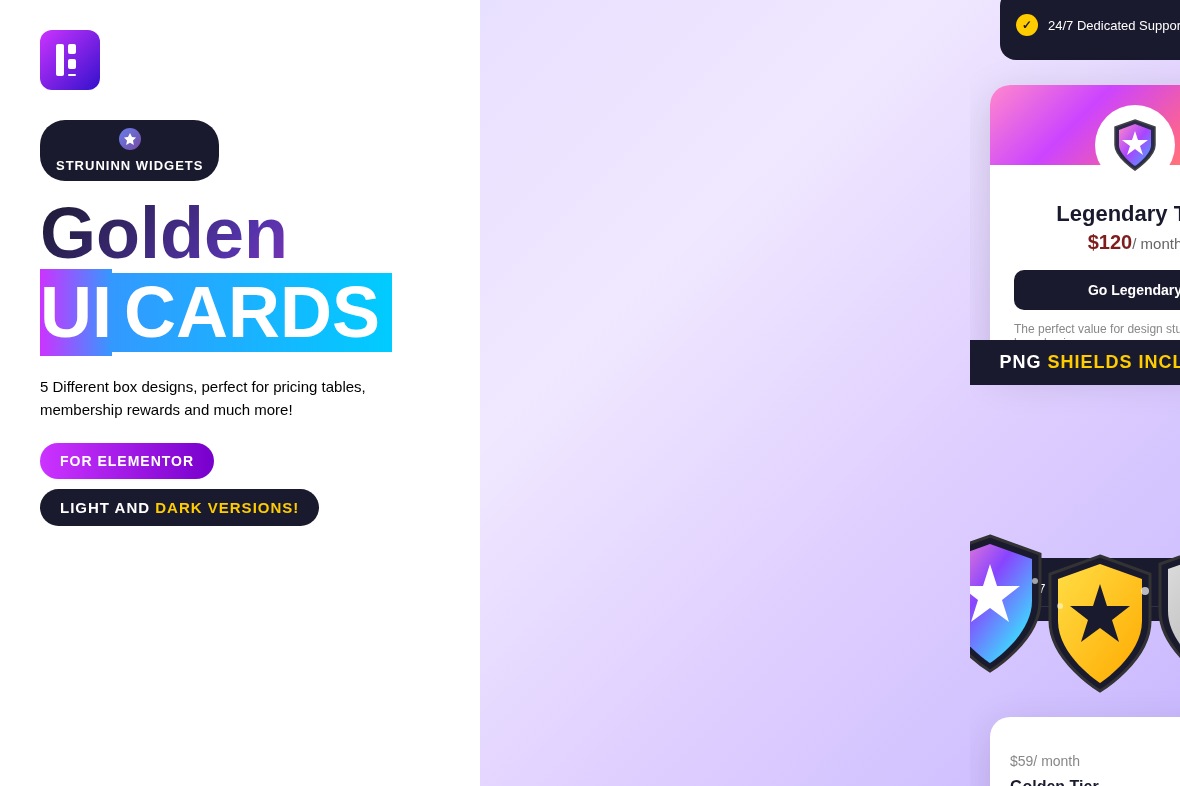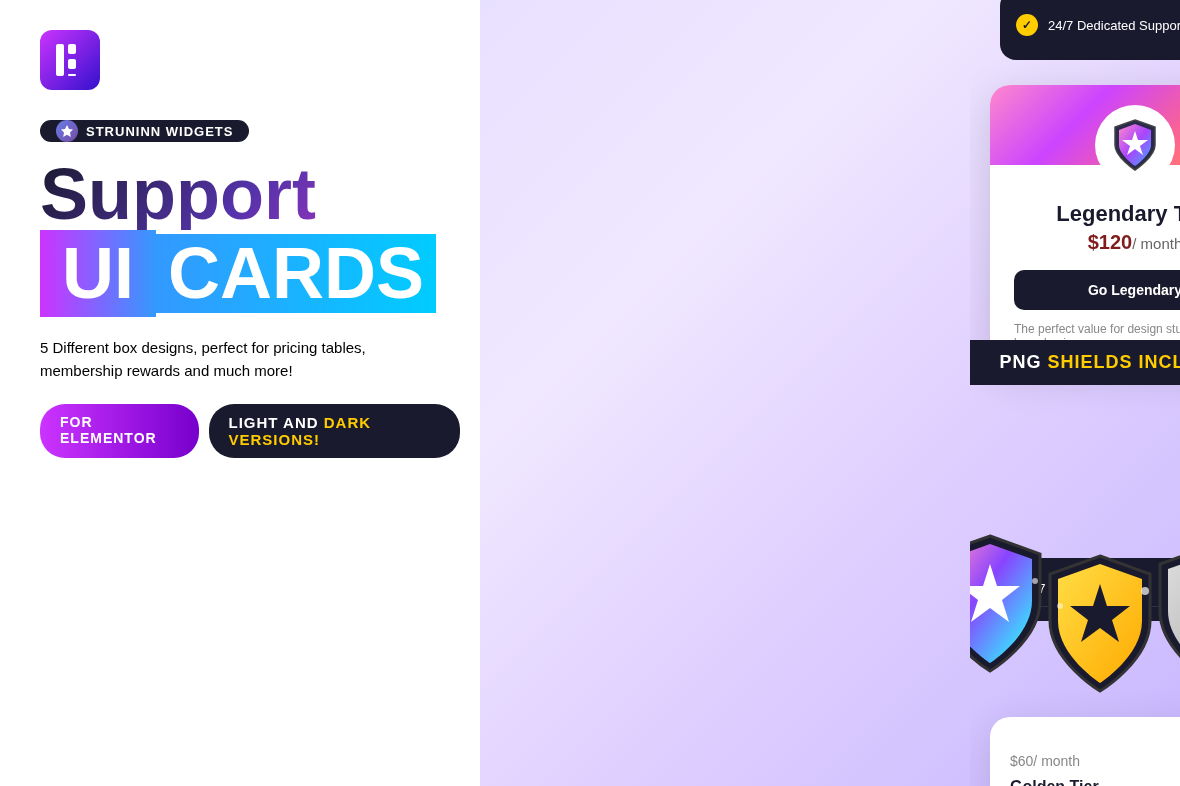--- a/index.html
+++ b/index.html
@@ -50,23 +50,24 @@
       height: 60px;
     }
 
     
     .struninn-badge {
       display: flex;
       align-items: center;
       gap: 8px;
       background: #1a1a2e;
       border-radius: 25px;
-      padding: 0 16px;
+      padding: 8px 16px;
       width: fit-content;
       margin-top: 90px;
+      flex-direction: column;
     }
     .struninn-badge .badge-icon {
       width: 22px;
       height: 22px;
       background: linear-gradient(135deg, #667eea, #764ba2);
       border-radius: 50%;
       display: flex;
       align-items: center;
       justify-content: center;
       color: white;
@@ -101,21 +102,21 @@
     .heading-line3-wrap {
       display: flex;
       align-items: center;
       gap: 0;
     }
     .heading-ui {
       font-size: 72px;
       font-weight: 900;
       color: white;
       background: linear-gradient(90deg, #cc33ff, #3399ff);
-      padding: 4px 22px;
+      padding: 4px 0;
       line-height: 1.1;
     }
     .heading-cards {
       font-size: 72px;
       font-weight: 900;
       color: white;
       background: linear-gradient(90deg, #3399ff, #00ccff);
       padding: 0 12px;
       line-height: 1.1;
     }
@@ -125,21 +126,21 @@
       margin-top: 20px;
       font-size: 15px;
       color: #000000;
       line-height: 1.5;
       max-width: 380px;
     }
 
     
     .badges-row {
       display: flex;
-      flex-direction: row;
+      flex-direction: column;
       gap: 10px;
       margin-top: 22px;
     }
     .badge-elementor {
       background: linear-gradient(90deg, #cc33ff, #7700cc);
       border-radius: 25px;
       padding: 10px 20px;
       width: fit-content;
       color: white;
       font-weight: 800;
@@ -381,21 +382,21 @@
   <div class="struninn-badge">
     <div class="badge-icon">
       <svg width="14" height="14" viewBox="0 0 14 14">
         <path d="M7 1L9 5L13 5.5L10 8.5L10.8 13L7 10.8L3.2 13L4 8.5L1 5.5L5 5Z" fill="white"></path>
       </svg>
     </div>
     <span>STRUNINN WIDGETS</span>
   </div>
 
   <div class="main-heading">
-    <div class="heading-line1">Support</div>
+    <div class="heading-line1">Golden</div>
     <div class="heading-line3-wrap">
       <span class="heading-ui">UI</span>
       <span class="heading-cards">CARDS</span>
     </div>
   </div>
 
   <p class="description">5 Different box designs, perfect for pricing tables, membership rewards and much more!</p>
 
   <div class="badges-row">
     <div class="badge-elementor">FOR ELEMENTOR</div>
@@ -509,19 +510,19 @@
     <div style="position:absolute; bottom:165px; left:10px; width:280px; background:#1a1a2e; border-radius:16px; padding:14px;">
       <div style="display:flex;align-items:center;gap:8px;padding:7px 0;border-bottom:1px solid rgba(255,255,255,0.1);">
         <div style="width:20px;height:20px;background:#22cc66;border-radius:50%;display:flex;align-items:center;justify-content:center;color:white;font-size:10px;flex-shrink:0;">✓</div>
         <span style="color:white;font-size:12px;">24/7 Dedicated Support</span>
 
       </div>
     </div>
 
     <div class="card-golden">
       <div class="golden-price">
-        <span>$60</span><span class="golden-price" style="font-size:14px;font-weight:400;color:#888;">/ month</span>
+        <span>$59</span><span class="golden-price" style="font-size:14px;font-weight:400;color:#888;">/ month</span>
       </div>
       <div class="golden-title">Golden Tier</div>
     </div>
 
   </div>
 </div>
 
 </body></html>

